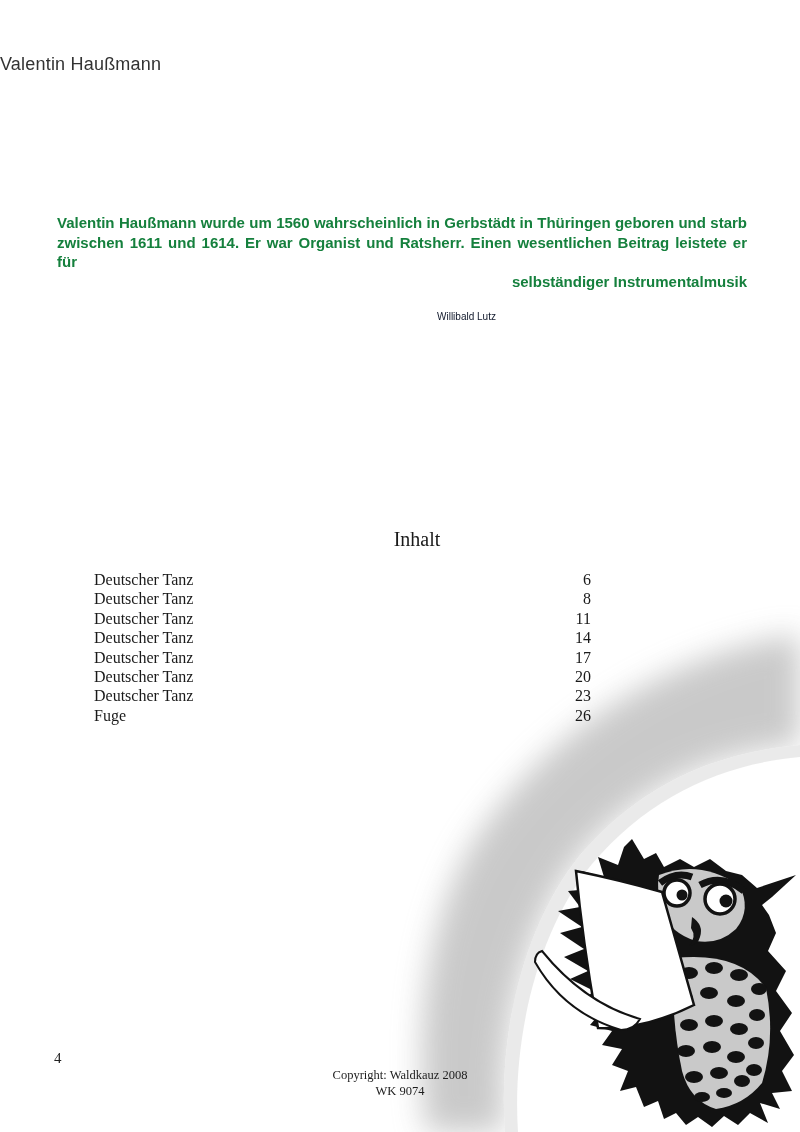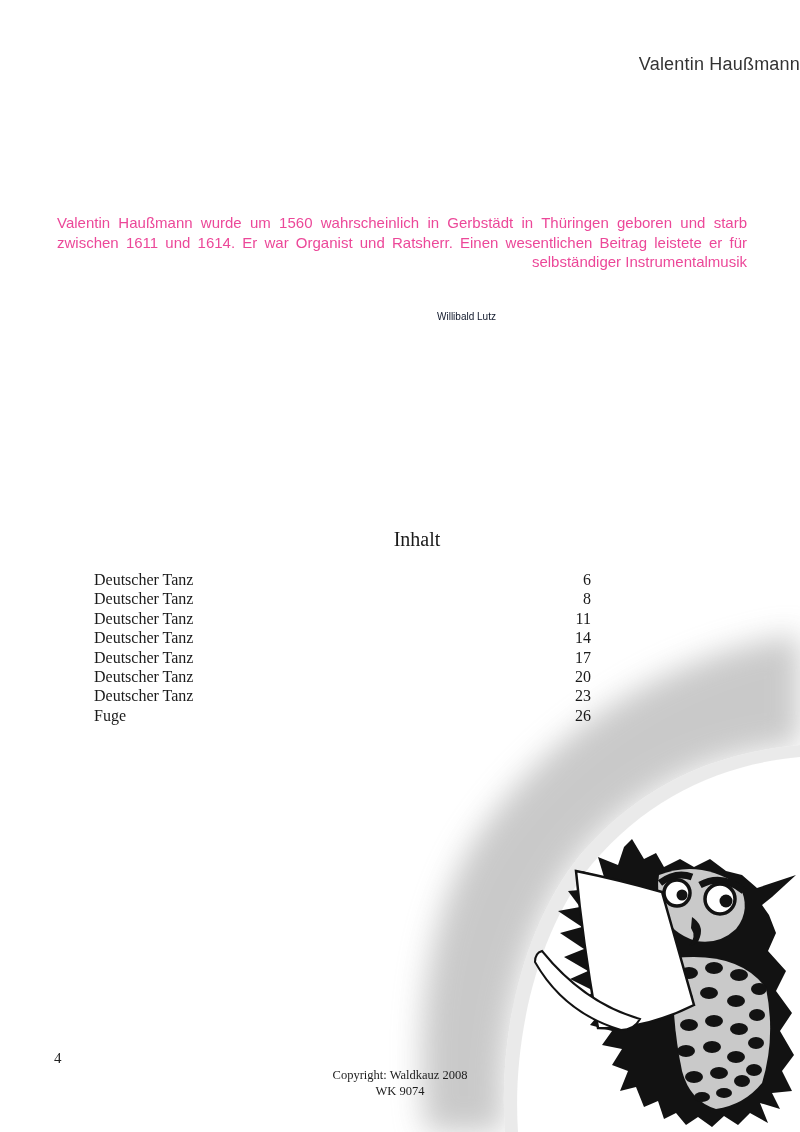--- a/index.html
+++ b/index.html
@@ -9,30 +9,31 @@
     width: 800px; height: 1132px;
     background: #ffffff;
     overflow: hidden;
     font-family: "Liberation Sans", sans-serif;
     color: #2b2b2b;
   }
   .abs { position: absolute; }
 
   .page-title {
     top: 54px; left: 0; width: 800px;
-    text-align: right;
+    text-align: left;
     font-size: 18px;
     letter-spacing: 0.2px;
     color: #333333;
   }
 
   .bio {
     top: 213px; left: 57px; width: 690px;
     font-size: 15px; line-height: 19.6px;
-    color: #ec4899;
+    color: #15803d;
+    font-weight: bold;
   }
   .bio .line { width: 100%; text-align: right; }
   .bio .just { text-align: justify; text-align-last: justify; }
 
   .attribution {
     top: 311px; left: 437px;
     font-size: 10px;
     color: #0f172a;
   }
 

